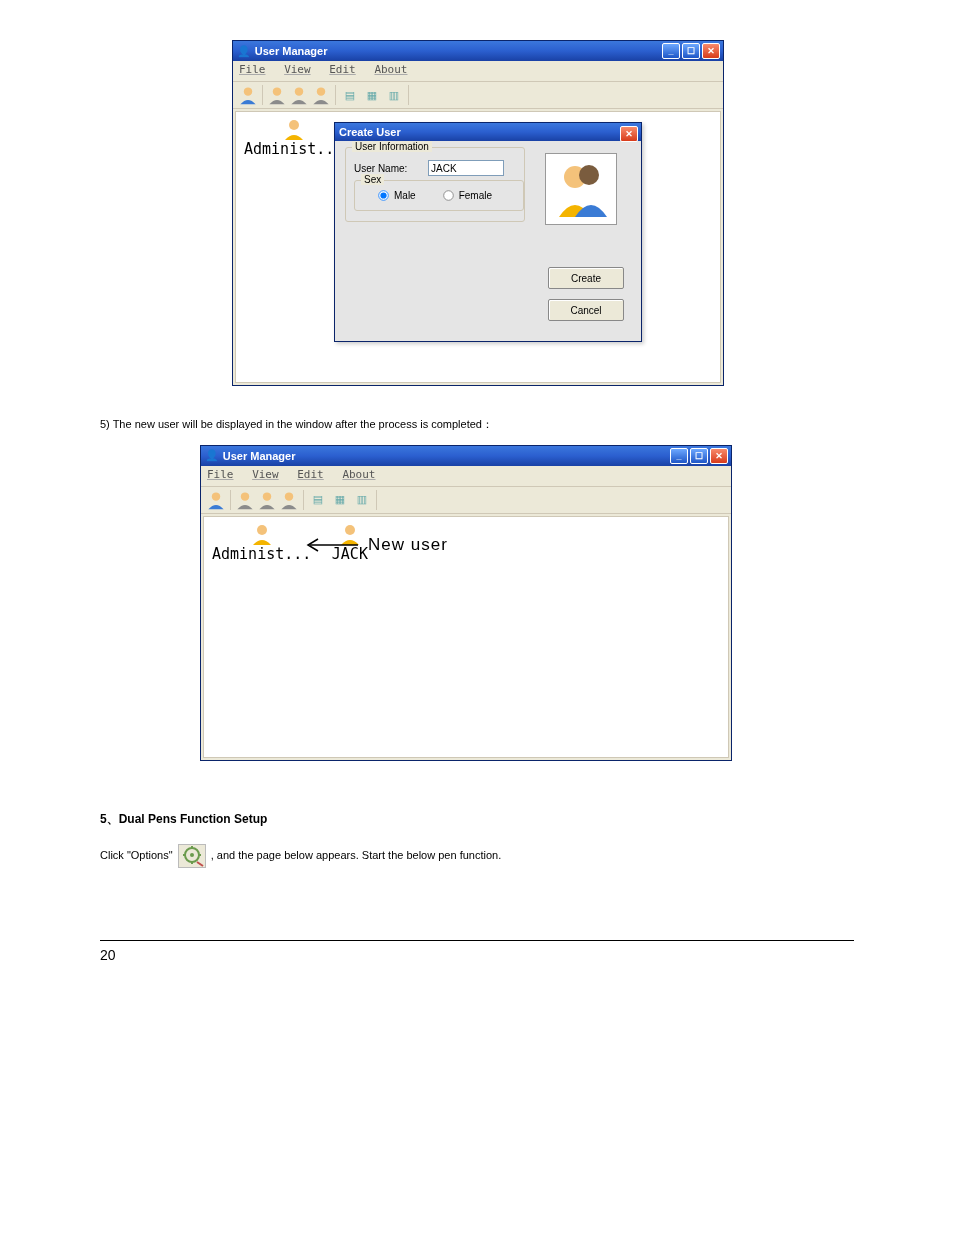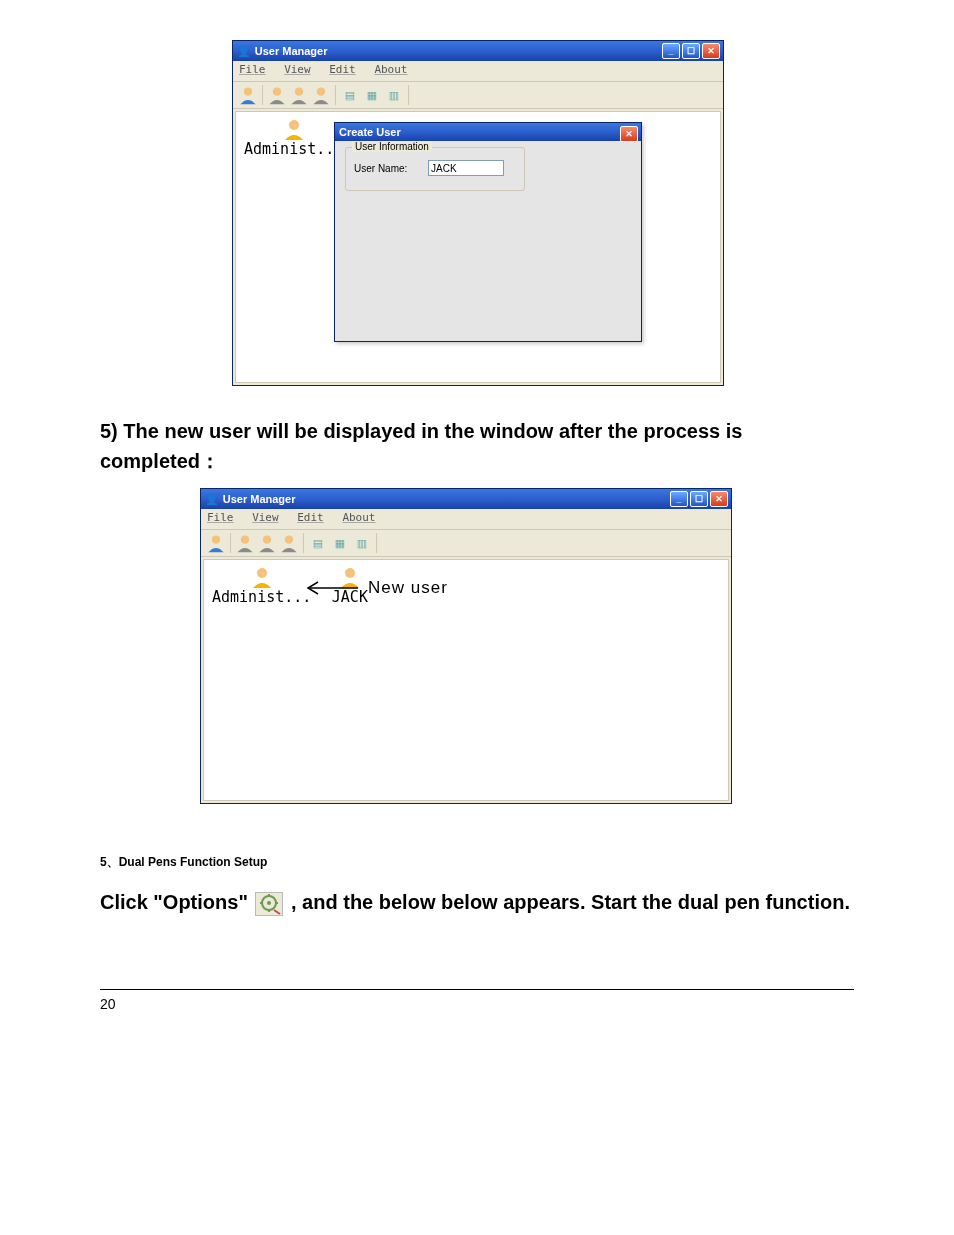--- a/index.html
+++ b/index.html
@@ -204,25 +204,24 @@
   }
   .arrow-annot svg { margin-right: 8px; }
   .arrow-annot-text {
     font-family: Arial, sans-serif;
     font-size: 17px;
     color: #000;
     letter-spacing: 1px;
   }
   
   .para {
-    font-size: 20px;
+    font-size: 11px;
     color: #000;
     line-height: 1.5;
     margin: 12px 0;
-    font-weight: bold;
   }
   .heading5 {
     font-size: 12px;
     font-weight: bold;
     margin: 50px 0 16px 0;
   }
   .inline-icon {
     display: inline-block;
     width: 26px;
     height: 22px;
@@ -312,24 +311,50 @@
           <div class="dlg-close">✕</div>
           <div class="dlg-body">
             <div style="display:flex;">
               <div style="width:180px;">
                 <div class="groupbox">
                   <div class="groupbox-title">User Information</div>
                   <div class="frow">
                     <span class="lbl">User Name:</span>
                     <input type="text" value="JACK" style="">
                   </div>
+                  <div class="groupbox" style="margin:4px 0 0 0; padding:4px 6px;">
+                    <div class="groupbox-title">Sex</div>
+                    <div class="frow" style="justify-content:flex-start;">
+                      <input type="radio" class="sex-radio" checked="" style="">
+                      <span>Male</span>
+                      <input type="radio" class="sex-radio" style="margin-left: 26px;">
+                      <span>Female</span>
+                    </div>
+                  </div>
                 </div>
               </div>
               <div style="flex:1;"></div>
             </div>
+          </div>
+          <div class="dlg-right">
+            <div class="big-avatar">
+              <svg viewBox="0 0 60 60" width="60" height="60">
+                <circle cx="24" cy="18" r="11" fill="#f4c27a"></circle>
+                <circle cx="38" cy="16" r="10" fill="#7a5c3e"></circle>
+                <path d="M8 58 Q24 34 40 58 Z" fill="#f4b400"></path>
+                <path d="M24 58 Q40 34 56 58 Z" fill="#3a7bd5"></path>
+              </svg>
+            </div>
+            <div style="height:26px;"></div>
+            <div class="xp-btn">
+                <span>Create</span>
+              </div>
+            <div class="xp-btn">
+                <span>Cancel</span>
+              </div>
           </div>
         </div>
       </div>
     </div>
   </div>
 
   <p class="para">5) The new user will be displayed in the window after the process is completed：</p>
 
   <div class="figure" style="width:530px; margin-left:100px; position:relative;">
     <div class="xp-window" style="width:530px;">
@@ -410,20 +435,20 @@
   <p class="para">
     <span>Click "Options"</span>
     <span class="inline-icon">
       <svg viewBox="0 0 26 22">
         <circle cx="13" cy="10" r="7" fill="none" stroke="#6b9b4d" stroke-width="2"></circle>
         <circle cx="13" cy="10" r="2" fill="#6b9b4d"></circle>
         <path d="M13 1 L13 4 M13 16 L13 19 M4 10 L7 10 M19 10 L22 10" stroke="#6b9b4d" stroke-width="2"></path>
         <path d="M18 17 L24 21" stroke="#c0504d" stroke-width="2"></path>
       </svg>
     </span>
-    <span> , and the below below appears.  Start the dual pen function.</span>
+    <span> , and the page below appears.  Start the below pen function.</span>
   </p>
 
 </div>
 
 <div class="footer">
   <span>20</span>
 </div>
 
 </body></html>

